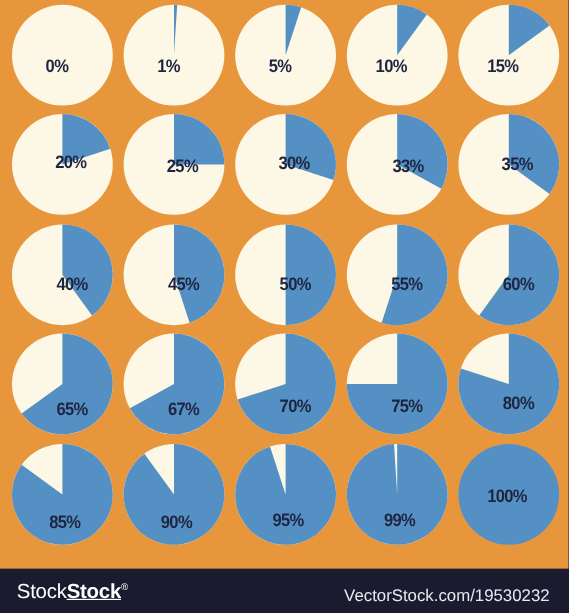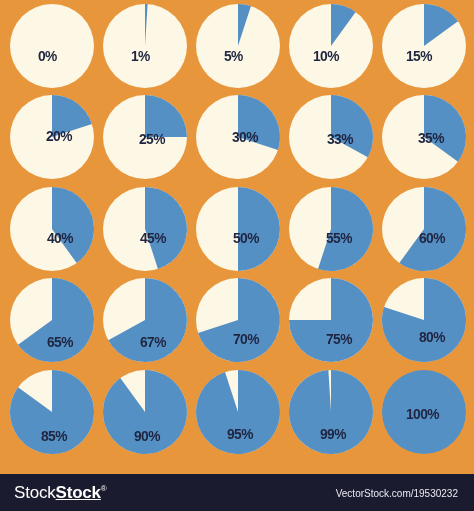--- a/index.html
+++ b/index.html
@@ -79,21 +79,21 @@
   #footer-logo .lg-reg {
     font-size: 8px;
     vertical-align: super;
     font-weight: normal;
   }
   #footer-url {
     position: absolute;
     right: 16px;
     top: 14px;
     font-family: "Liberation Sans", sans-serif;
-    font-size: 10px;
+    font-size: 14px;
     color: #e9e9f2;
     letter-spacing: 0px;
     white-space: nowrap;
   }
 </style>
 </head>
 <body>
 
 <div id="page">
 

